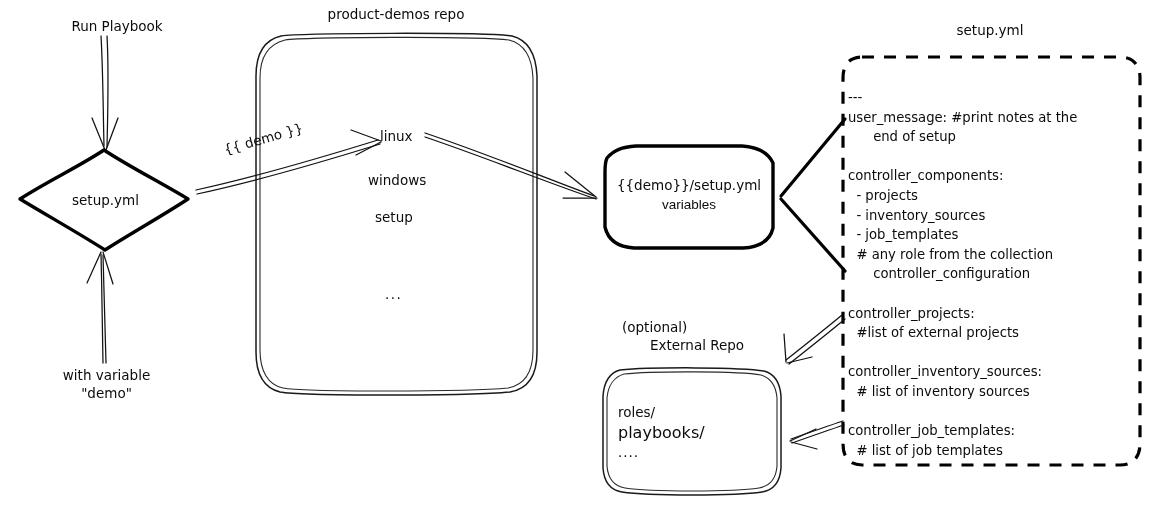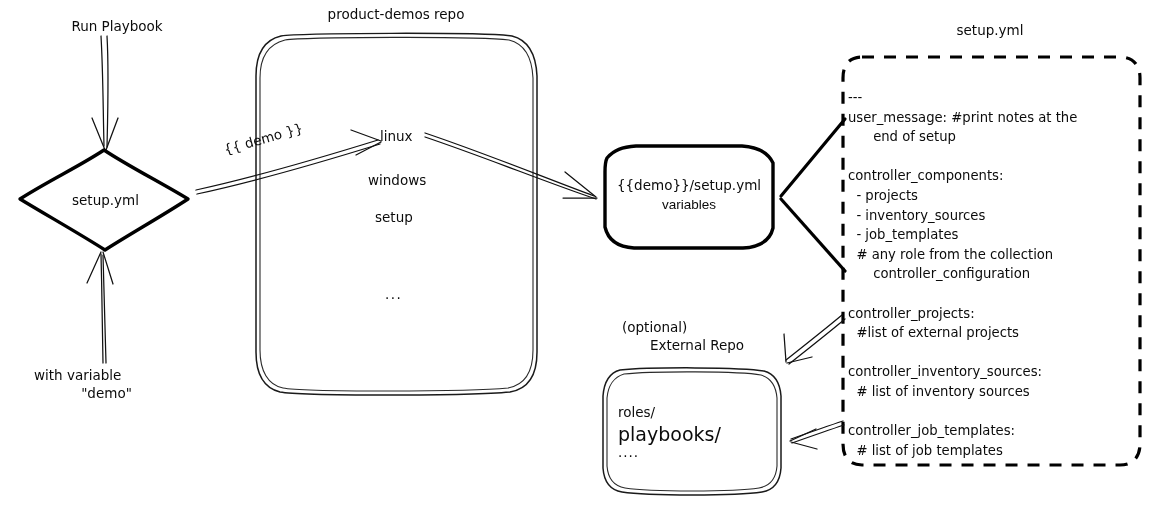--- a/index.html
+++ b/index.html
@@ -202,21 +202,21 @@
       <path class="edge-thin" d="M844,425 C826,431 809,437 792,443"></path>
       <path class="edge-thin" d="M816,429 L790,441"></path>
       <path class="edge-thin" d="M817,449 L791,442"></path>
     </g>
 
   </svg>
 
   <div class="txt" style="position:absolute;left:52px;top:18px;width:130px;text-align:center;
         font-family:'DejaVu Sans',sans-serif;font-size:13.5px;color:#0b0b0b;">Run Playbook</div>
 
-  <div style="position:absolute;left:34px;top:366px;width:145px;
+  <div style="position:absolute;left:34px;top:366px;width:145px;text-align:center;
         font-family:'DejaVu Sans',sans-serif;font-size:13.5px;color:#0b0b0b;line-height:18px;">with variable</div>
   <div style="position:absolute;left:34px;top:384px;width:145px;text-align:center;
         font-family:'DejaVu Sans',sans-serif;font-size:13.5px;color:#0b0b0b;line-height:18px;">"demo"</div>
 
   <div style="position:absolute;left:48px;top:192px;width:115px;text-align:center;
         font-family:'DejaVu Sans',sans-serif;font-size:13.5px;color:#0b0b0b;">setup.yml</div>
 
   <div style="position:absolute;left:222px;top:142px;font-family:'DejaVu Sans',sans-serif;
         font-size:13.5px;color:#0b0b0b;transform:rotate(-16deg);transform-origin:left top;white-space:nowrap;">{{ demo }}</div>
 
@@ -263,17 +263,17 @@
   # list of job templates</pre>
 
   <div style="position:absolute;left:622px;top:318px;width:150px;
         font-family:'DejaVu Sans',sans-serif;font-size:13.5px;color:#0b0b0b;line-height:18px;">(optional)</div>
   <div style="position:absolute;left:622px;top:336px;width:150px;text-align:center;
         font-family:'DejaVu Sans',sans-serif;font-size:13.5px;color:#0b0b0b;line-height:18px;">External Repo</div>
 
   <div style="position:absolute;left:618px;top:404px;
         font-family:'DejaVu Sans',sans-serif;font-size:13.5px;color:#0b0b0b;">roles/</div>
   <div style="position:absolute;left:618px;top:423px;
-        font-family:'DejaVu Sans',sans-serif;font-size:19px;color:#0b0b0b;">playbooks/</div>
+        font-family:'DejaVu Sans',sans-serif;font-size:16px;color:#0b0b0b;">playbooks/</div>
   <div style="position:absolute;left:618px;top:444px;letter-spacing:1px;
         font-family:'DejaVu Sans',sans-serif;font-size:13.5px;color:#0b0b0b;">....</div>
 
 </div>
 
 </body></html>

